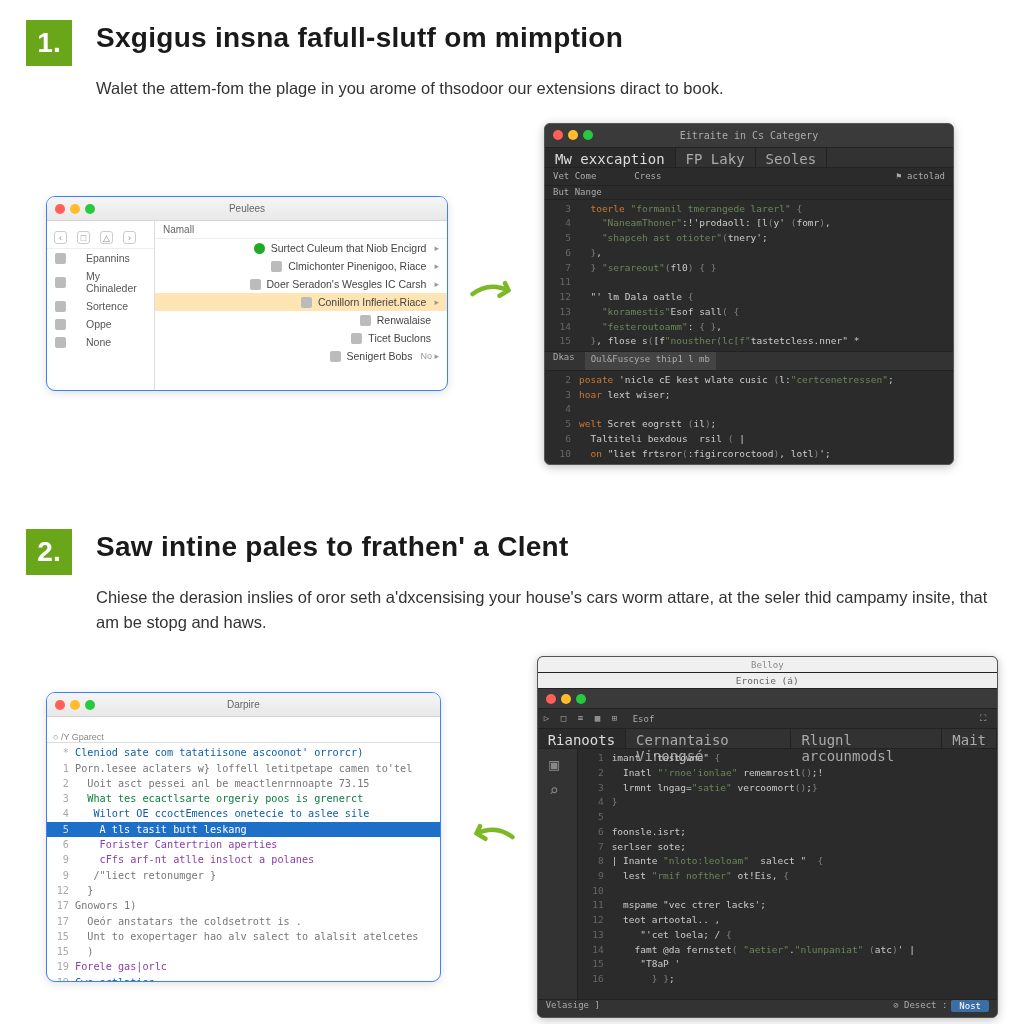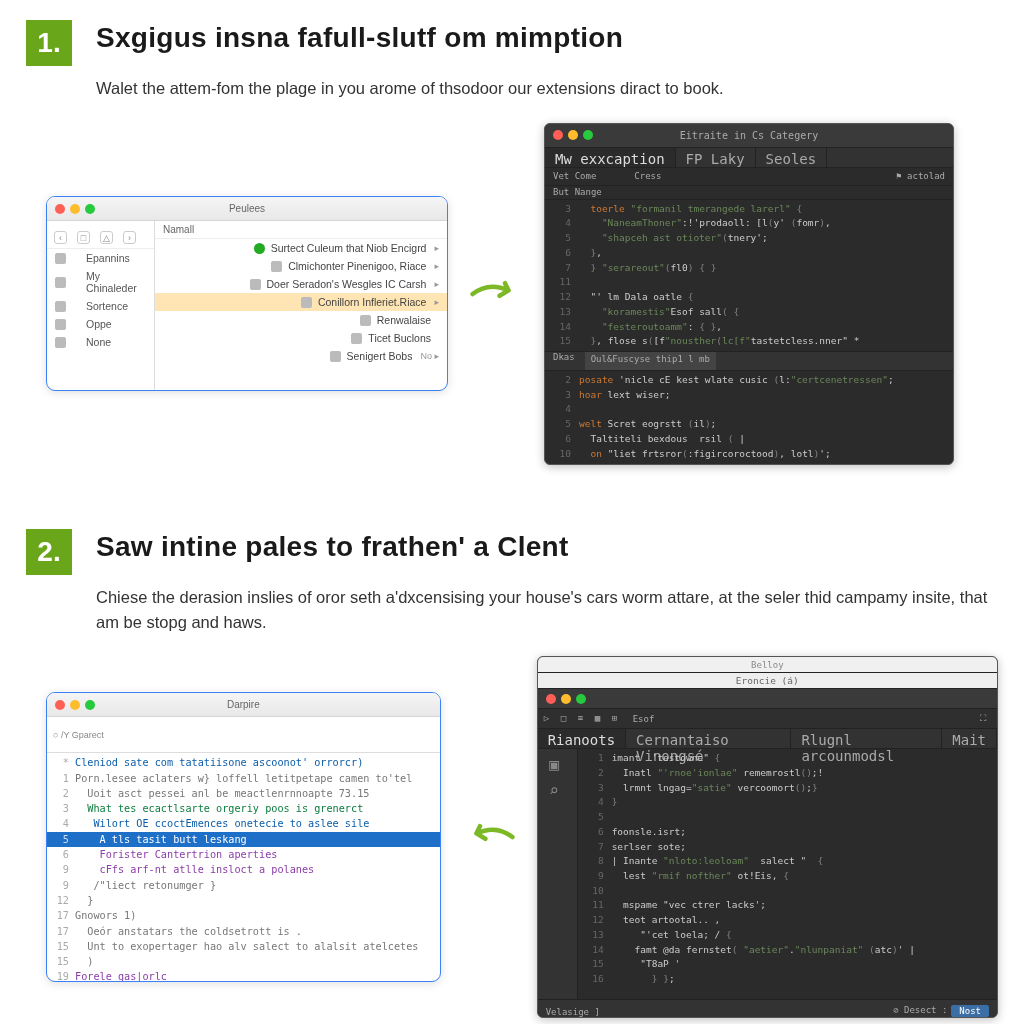--- a/index.html
+++ b/index.html
@@ -40,26 +40,26 @@
 .ed-tab{padding:3px 10px;color:#aaa;border-right:1px solid #222}
 .ed-tab.act{background:#2b2b2b;color:#ddd}
 .ed-sub{height:18px;background:#2b2b2b;border-bottom:1px solid #222;display:flex;align-items:center;font-size:9px;color:#aaa;padding:0 8px;gap:10px}
 .ed-sub .sr{margin-left:auto;display:flex;gap:6px}
 .ed-code{font-size:9.5px;line-height:1.55;padding:2px 0}
 .ed-ln{display:flex;gap:8px;padding:0 4px}
 .ed-gut{width:22px;text-align:right;color:#666;flex:none;user-select:none}
 .ed-txt{white-space:pre}
 .k1{color:#cc7832}.k2{color:#6a8759}.k5{color:#808080}
 .ed-split{height:20px;background:#333;border-top:1px solid #222;border-bottom:1px solid #222;font-size:9px;color:#aaa;display:flex;padding:0 8px;gap:10px}
-.ed-foot{height:18px;background:#333;border-top:1px solid #222;font-size:9px;color:#aaa;display:flex;align-items:flex-end;padding:0 8px}
+.ed-foot{height:18px;background:#333;border-top:1px solid #222;font-size:9px;color:#aaa;display:flex;align-items:flex-start;padding:0 8px}
 .ed-foot span{margin-left:auto;display:flex;gap:4px}
 .ed-foot .btn{background:#3b6ea5;color:#fff;padding:1px 8px;border-radius:2px}
 
 .led{width:402px;height:290px}
-.led-tb{height:36px;border-bottom:1px solid #ddd;display:flex;align-items:center;padding:0 6px;font-size:9px;color:#888;gap:6px}
+.led-tb{height:26px;border-bottom:1px solid #ddd;display:flex;align-items:flex-end;padding:0 6px;font-size:9px;color:#888;gap:6px}
 .led-code{font-family:Menlo,Consolas,monospace;font-size:10.2px;line-height:1.5;padding:2px 0}
 .led-ln{display:flex;gap:6px}
 .led-gut{width:22px;text-align:right;color:#aaa;flex:none}
 .led-txt{white-space:pre}
 .led-ln.sel{background:#1e6fc7;color:#fff}
 .led-ln.sel .led-gut{color:#cde}
 .c1{color:#0a7d3e}.c2{color:#0b5da9}.c3{color:#8b3da9}.c4{color:#777}
 
 .ed2-body{display:flex;height:250px}
 .ed2-side{width:40px;background:#333;border-right:1px solid #222;display:flex;flex-direction:column;align-items:center;gap:10px;padding-top:6px}

